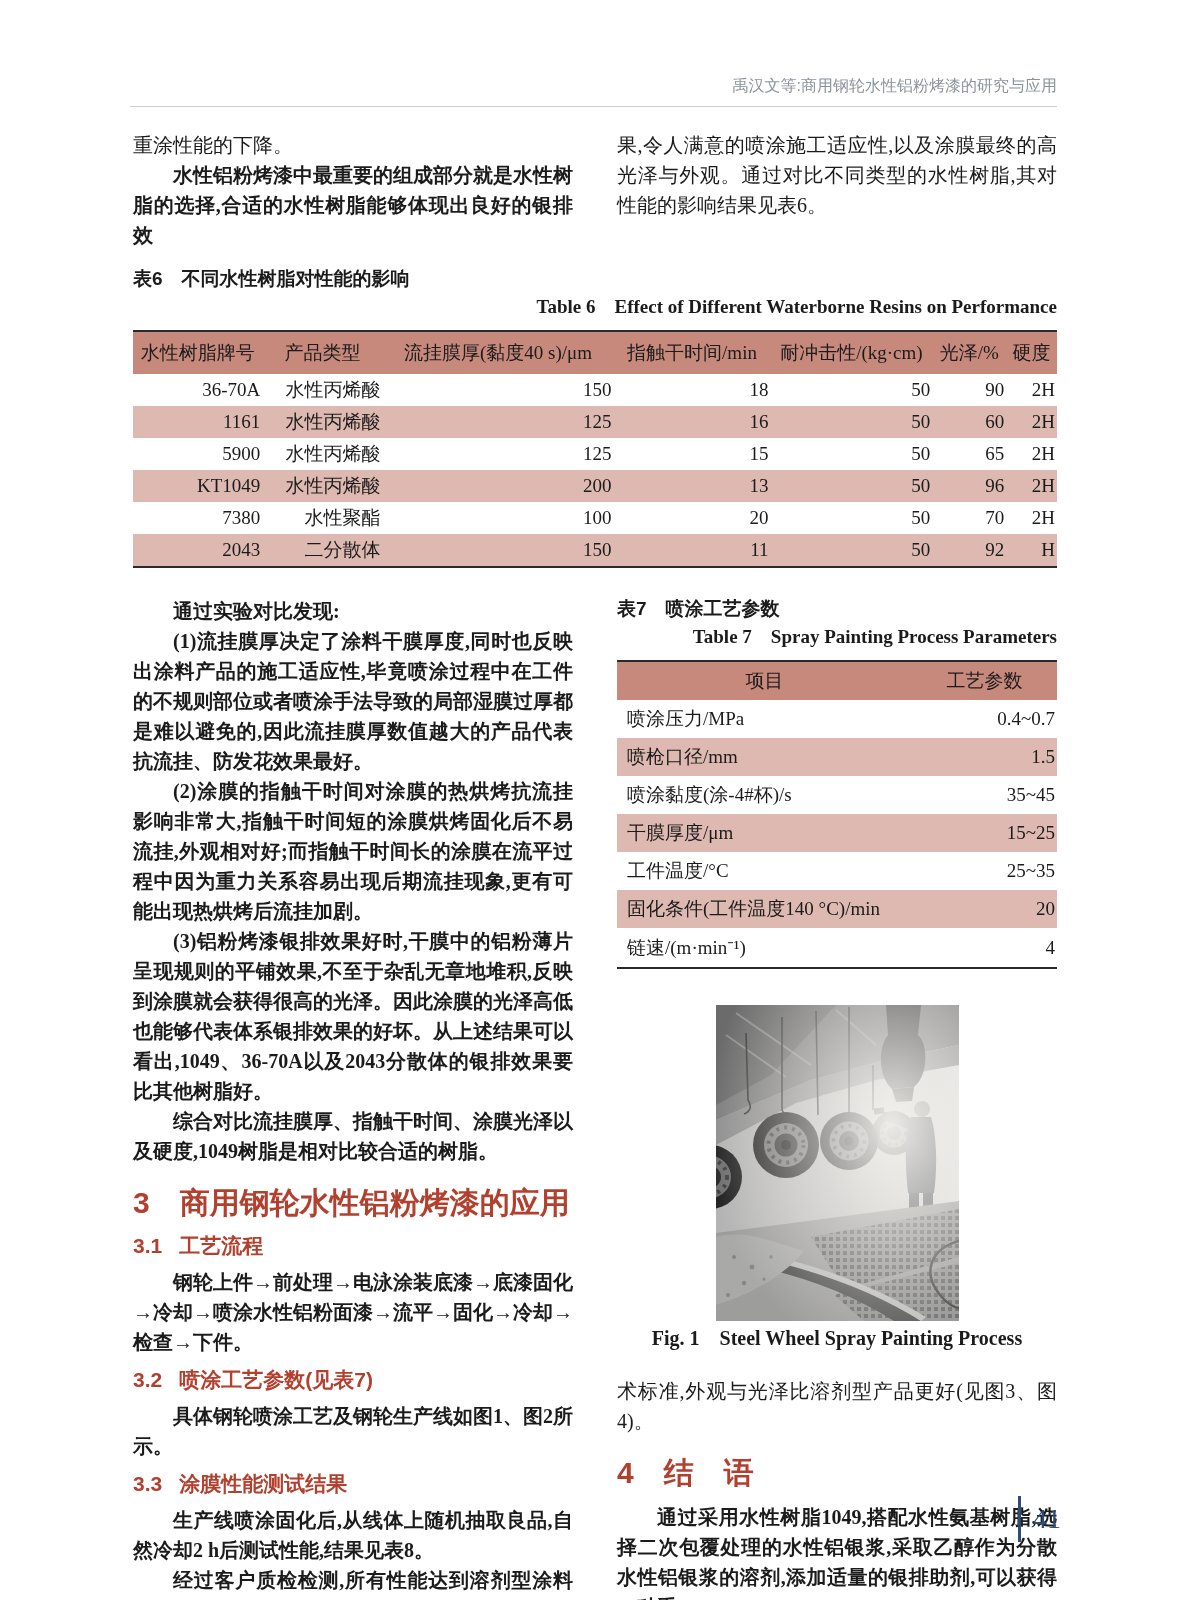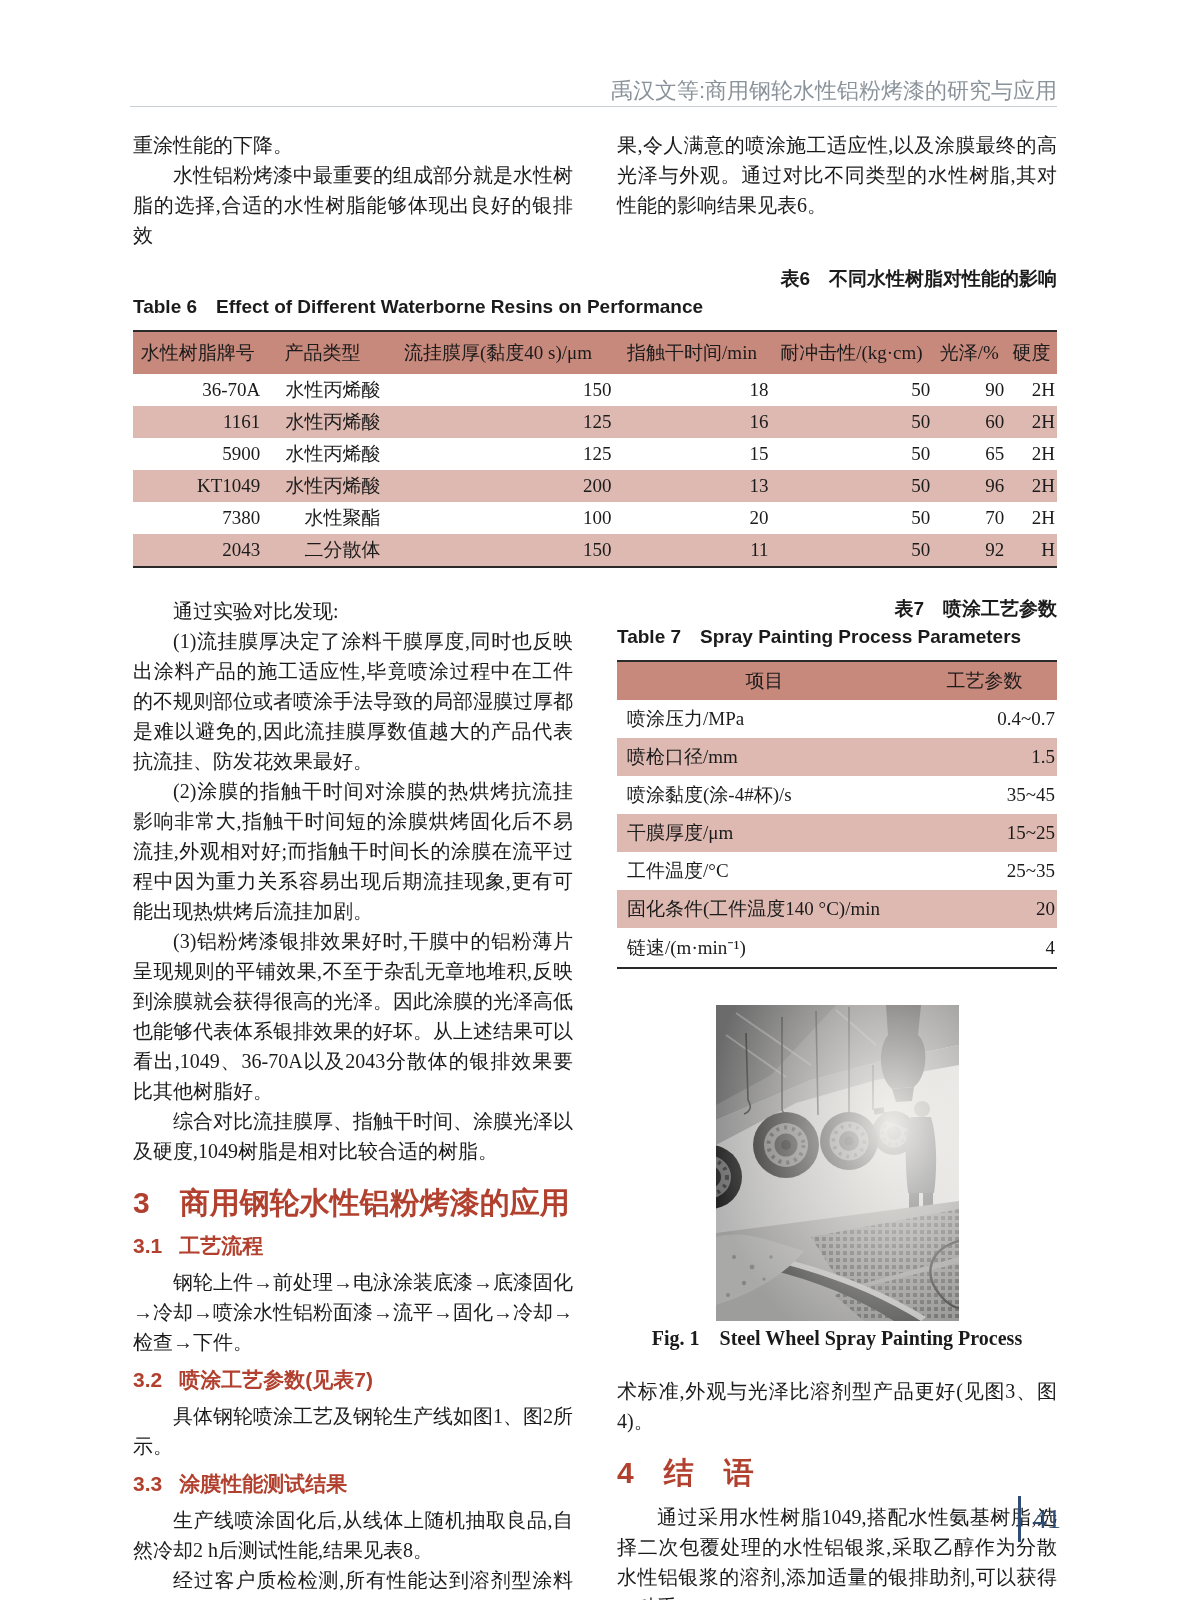--- a/index.html
+++ b/index.html
@@ -12,51 +12,51 @@
     --footer-en-gray:#6e7a87;
   }
   html,body{margin:0;padding:0;}
   body{
     width:1187px;height:1600px;position:relative;background:#ffffff;
     font-family:"Liberation Serif", serif;color:#1b1b1b;overflow:hidden;
   }
   .running-head{
     position:absolute;top:76px;right:130px;
     font-family:"Liberation Sans", sans-serif;
-    font-size:22px;color:var(--running-head-gray);
+    font-size:16px;color:var(--running-head-gray);
   }
   .head-rule{
     position:absolute;top:106px;left:130px;width:927px;height:1px;
     background:#c9ced2;
   }
   .content{position:absolute;top:130px;left:133px;width:924px;}
   .cols{display:flex;gap:44px;}
   .col{width:448px;}
   p.body{
     margin:0;font-size:20px;line-height:30px;text-align:justify;
     text-justify:inter-ideograph;
   }
-  p.indent{text-indent:2em;}
+  p.indent{text-indent:2em;font-weight:bold;}
   .h-sub{
     font-family:"Liberation Sans", sans-serif;font-weight:bold;
     color:var(--heading-red);font-size:21px;line-height:28px;margin:9px 0 7px;
   }
   .h-sub .num{margin-right:17px;}
   .h-big{
     font-family:"Liberation Sans", sans-serif;font-weight:bold;
     color:var(--heading-red);font-size:30px;line-height:38px;margin:18px 0 10px;
   }
   .h-big .num{margin-right:30px;}
   
   .tbl-title-zh{
-    text-align:right;font-family:"Liberation Sans", sans-serif;
+    text-align:left;font-family:"Liberation Sans", sans-serif;
     font-weight:bold;font-size:19px;margin:16px 0 2px;
   }
   .tbl-title-en{
-    text-align:left;font-family:Liberation Sans, sans-serif;
+    text-align:right;font-family:Liberation Serif, serif;
     font-weight:bold;font-size:19px;margin:0 0 10px;
   }
   table{border-collapse:collapse;width:100%;table-layout:fixed;}
   .rule-table{border-top:2px solid #2a2a2a;border-bottom:2px solid #2a2a2a;}
   .rule-table th{
     background:var(--table-header-bg);font-weight:normal;font-size:19px;
     padding:8px 2px;text-align:center;
   }
   .rule-table td{font-size:19px;padding:3px 2px;text-align:right;}
   .rule-table tbody tr:nth-child(even){background:var(--table-alt-row-bg);}

